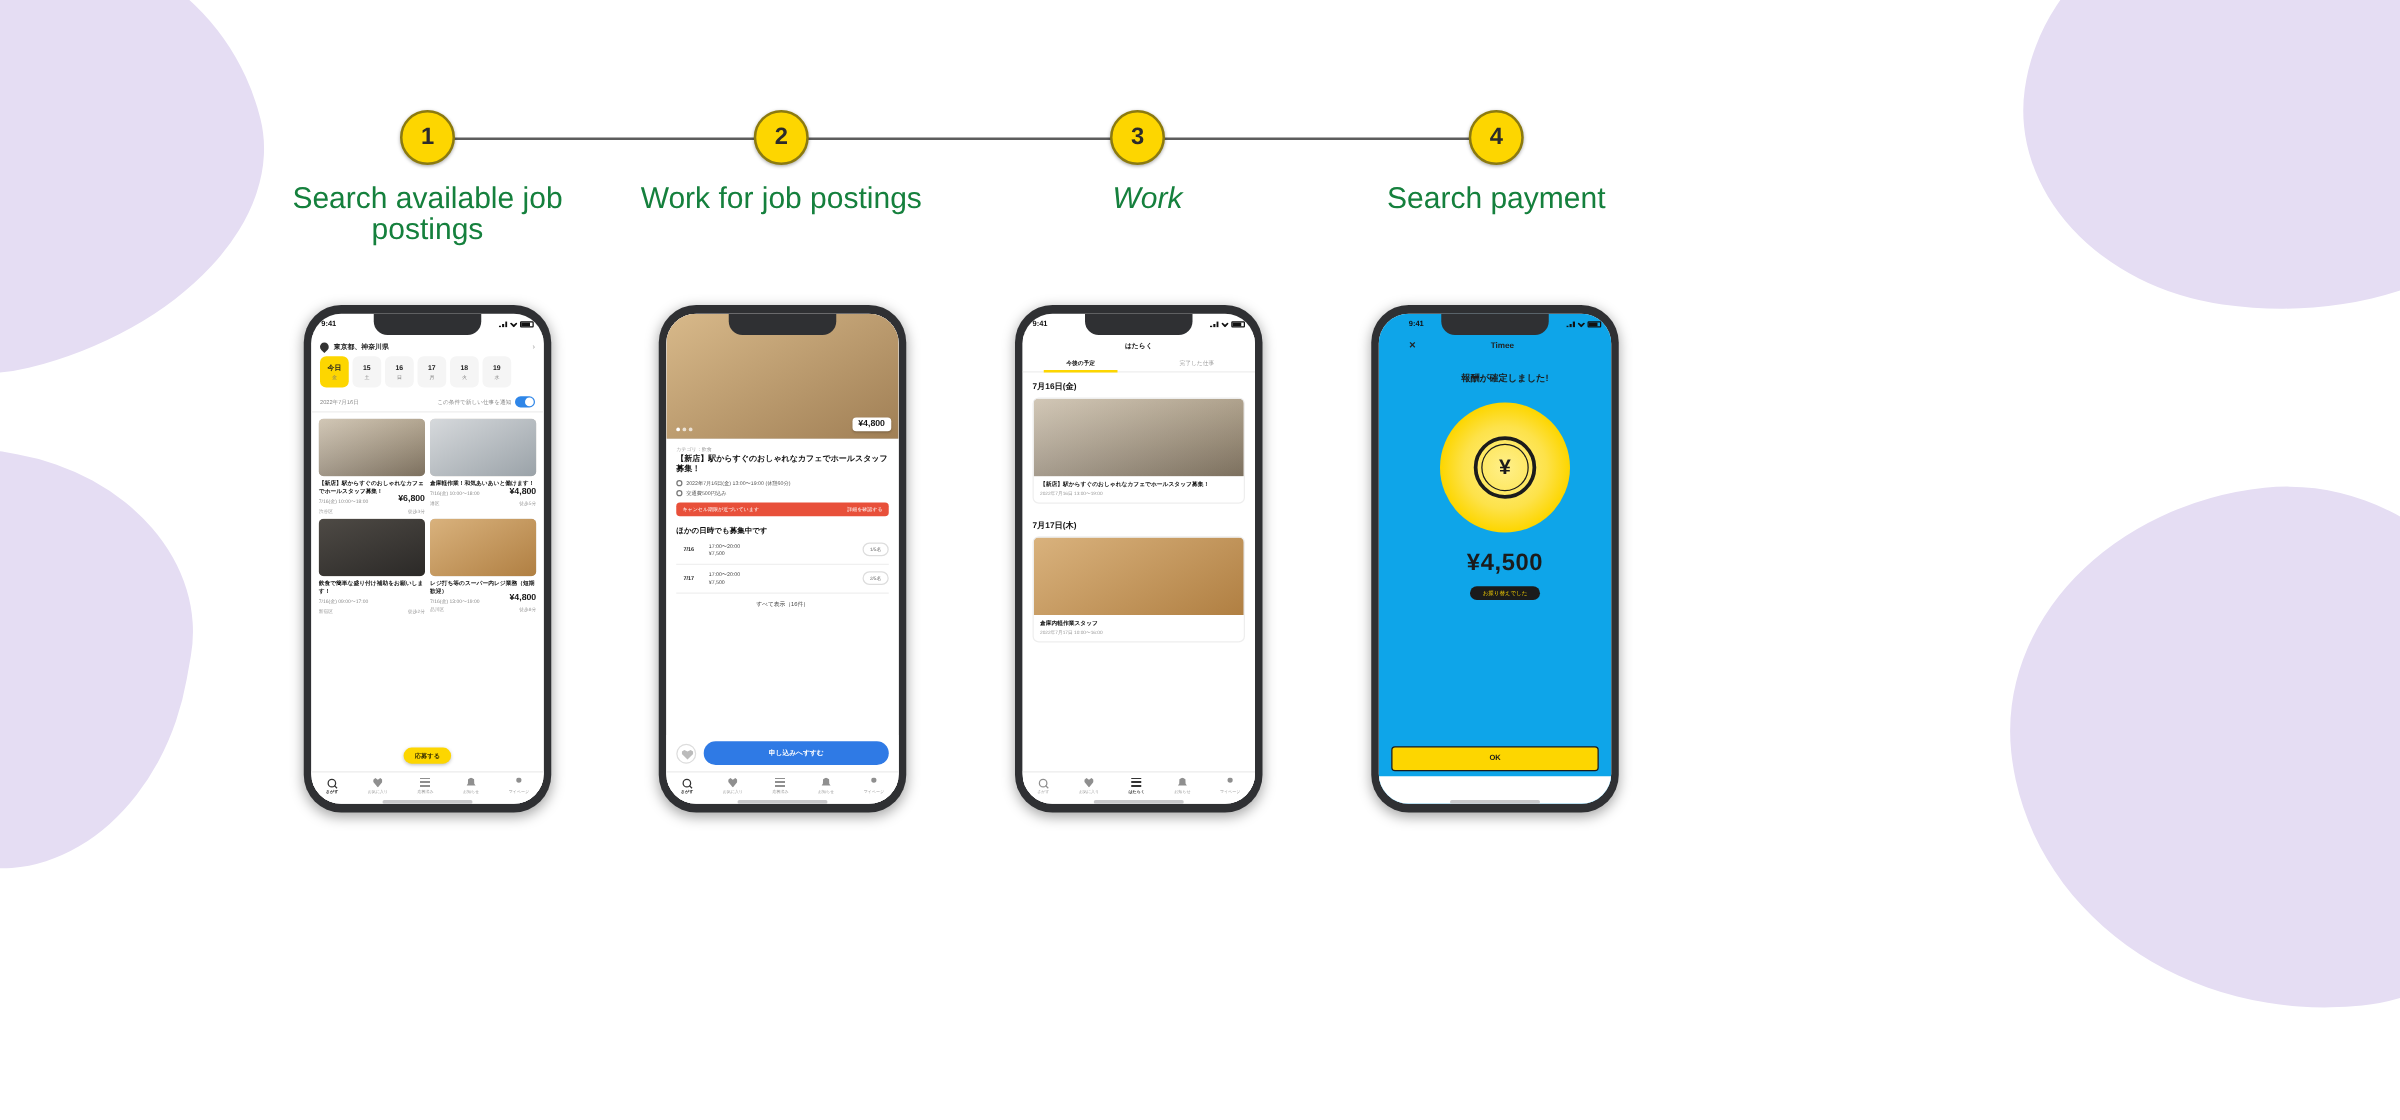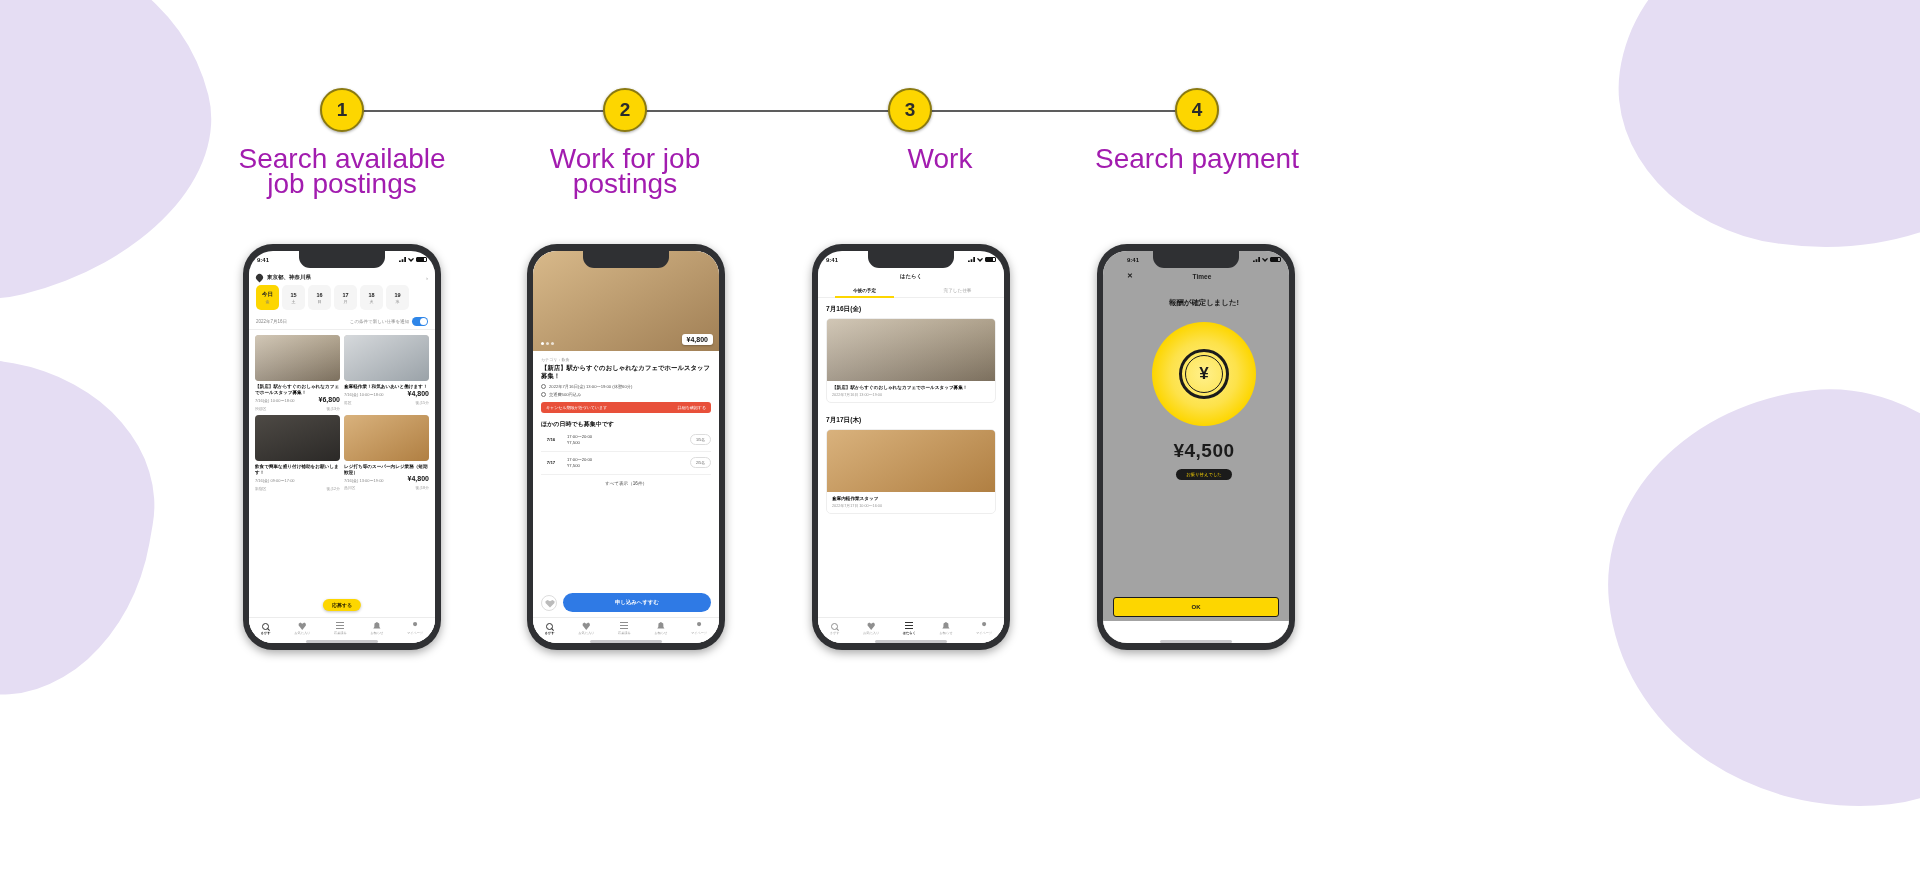--- a/index.html
+++ b/index.html
@@ -46,21 +46,21 @@
     background: #fdd600;
     border: 2px solid #8b7a10;
     display: flex; align-items: center; justify-content: center;
     font-size: 19px; font-weight: bold; color: #2b2b2b;
     font-family: "Liberation Sans", sans-serif;
     box-shadow: 0 1px 3px rgba(0,0,0,.35);
   }
   .step-label {
     position: absolute; top: 58px; width: 230px; margin-left: -115px;
     text-align: center;
-    font-size: 28px; line-height: 25px; color: #a21caf;
+    font-size: 24px; line-height: 25px; color: #15803d;
     font-family: "Liberation Sans", sans-serif;
   }
 
   
   .phone {
     position: absolute; top: 244px; width: 198px; height: 406px;
     background: #2f3033;
     border-radius: 30px;
     padding: 7px 6px;
     box-shadow: 0 3px 10px rgba(0,0,0,.35);
@@ -190,21 +190,21 @@
   .p3-tab { flex:1; text-align:center; font-size:4.6px; color:#999; padding:4px 0; position:relative; }
   .p3-tab.on { color:#111; font-weight:bold; }
   .p3-tab.on::after { content:""; position:absolute; left:18%; right:18%; bottom:-1px; height:2px; background:#fdd600; }
   .p3-date { font-size:6.6px; font-weight:bold; color:#111; padding:7px 8px 4px; }
   .p3-card { margin:0 8px 6px; border:1px solid #eee; border-radius:5px; overflow:hidden; }
   .p3-card .thumb { width:100%; height:62px; }
   .p3-card .ct { font-size:4.6px; line-height:6px; font-weight:bold; color:#111; padding:4px 5px 1px; }
   .p3-card .cm { font-size:3.8px; color:#999; padding:0 5px 5px; }
 
   
-  .p4 { background:#a3a3a3; height:100%; position:relative;padding-left:16px; }
+  .p4 { background:#0ea5e9; height:100%; position:relative;padding-left:16px; }
   .p4-nav { display:flex; align-items:center; padding:4px 8px; }
   .p4-close { font-size:7px; color:#222; font-weight:bold; }
   .p4-brand { flex:1; text-align:center; font-size:6.5px; font-weight:bold; color:#222; margin-right:10px; }
   .p4-title { text-align:center; font-size:7.4px; font-weight:bold; color:#1b1b1b; margin-top:14px; }
   .p4-coin-wrap { display:flex; justify-content:center; margin-top:14px; }
   .p4-glow { width:104px; height:104px; border-radius:50%;
              background: radial-gradient(circle, #fff08a 0%, #fde24a 45%, #fdd600 70%); 
              display:flex; align-items:center; justify-content:center; }
   .p4-coin { width:50px;height:50px;border-radius:50%; border:3px solid #1b1b1b; 
              display:flex;align-items:center;justify-content:center; }
@@ -232,21 +232,21 @@
   <div id="stepper">
     <div class="step-line"></div>
 
     <div class="step-node" style="left:42px">1</div>
     <div class="step-node" style="left:325px">2</div>
     <div class="step-node" style="left:610px">3</div>
     <div class="step-node" style="left:897px">4</div>
 
     <div class="step-label" style="left:42px;">Search available job postings</div>
     <div class="step-label" style="left:325px;">Work for job postings</div>
-    <div class="step-label" style="left:640px;">Work</div>
+    <div class="step-label" style="left:618px;font-style:italic;">Work</div>
     <div class="step-label" style="left:897px;">Search payment</div>
   </div>
 
   <div class="phone" style="left:243px">
     <div class="screen">
       <div class="notch"></div>
       <div class="statusbar">
         <span>9:41</span>
         <span class="sb-right">
           <span class="sig"></span>

